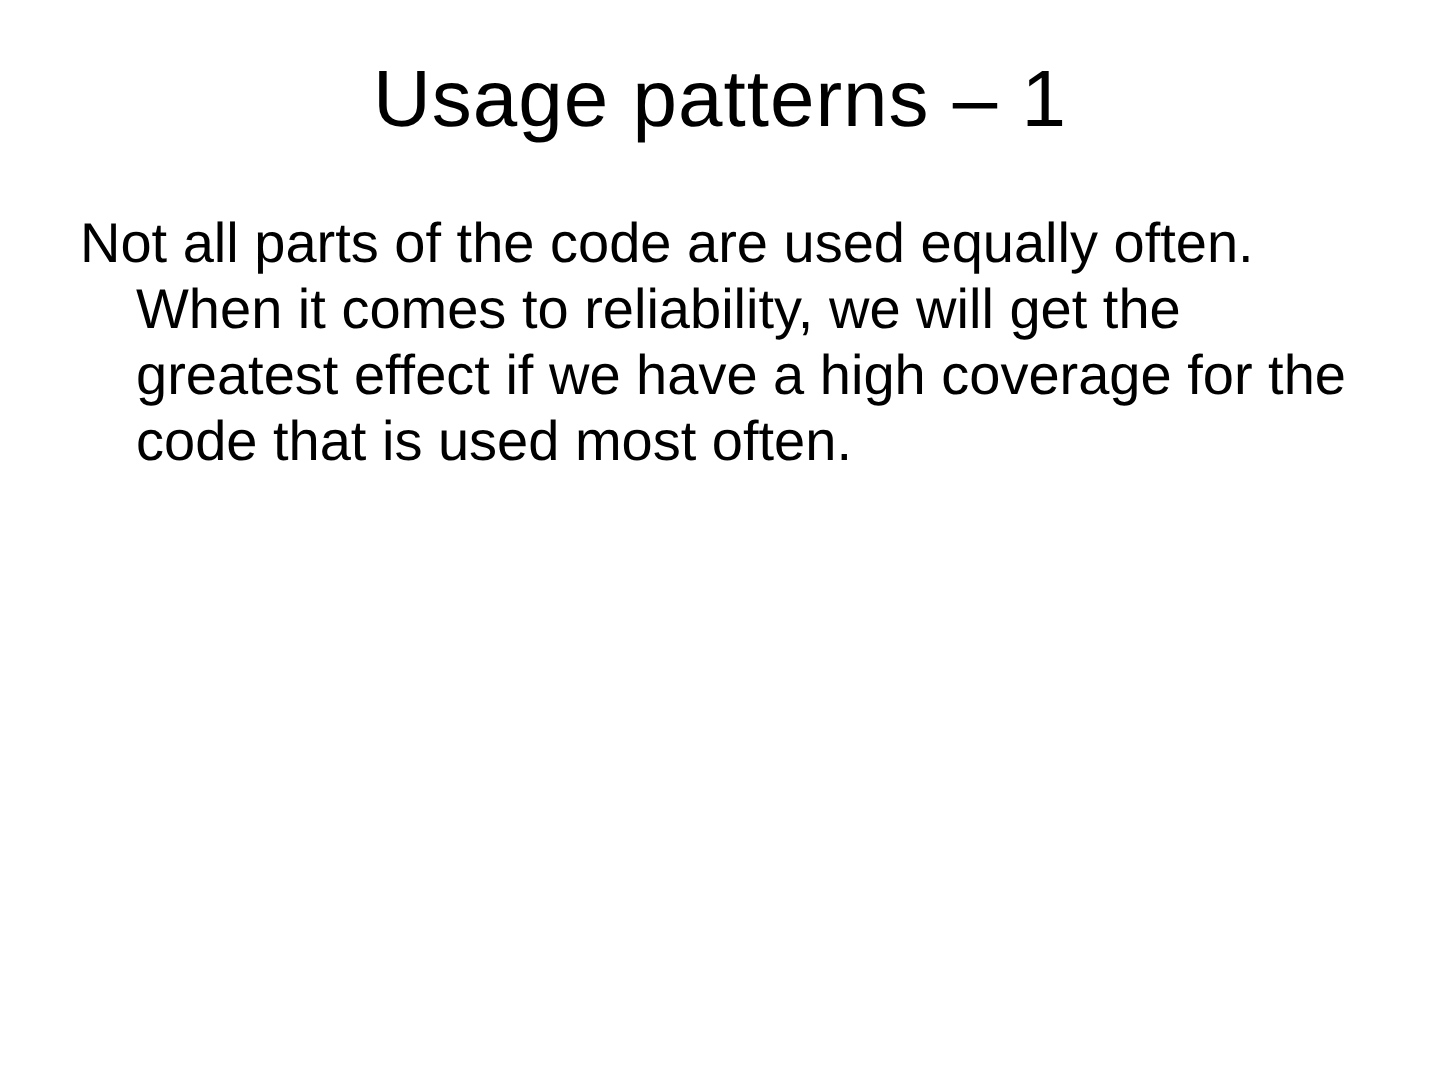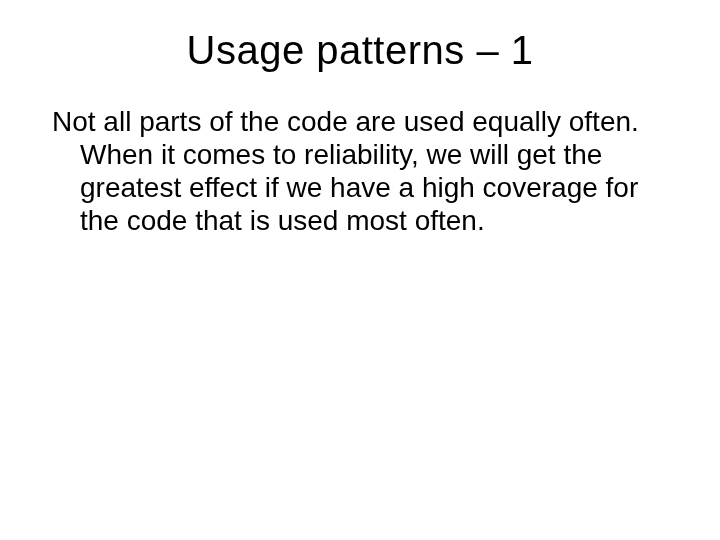--- a/index.html
+++ b/index.html
@@ -23,21 +23,21 @@
     font-size: 40px;
     font-weight: 400;
     margin: 0 0 32px 0;
     letter-spacing: 0.5px;
   }
   .body {
     font-size: 28px;
     line-height: 1.18;
   }
   .body p {
-    margin: 12px;
+    margin: 0;
     padding-left: 28px;
     text-indent: -28px;
   }
 </style>
 </head>
 <body>
 
 <div class="slide">
   <h1 class="title">Usage patterns – 1</h1>
   <div class="body">

